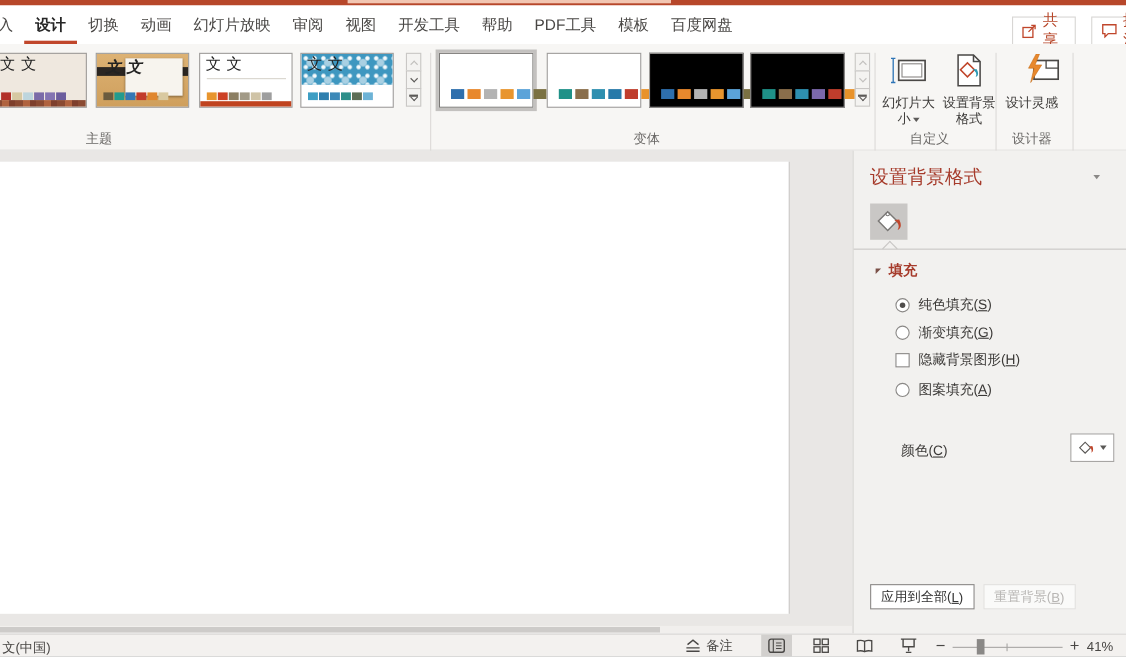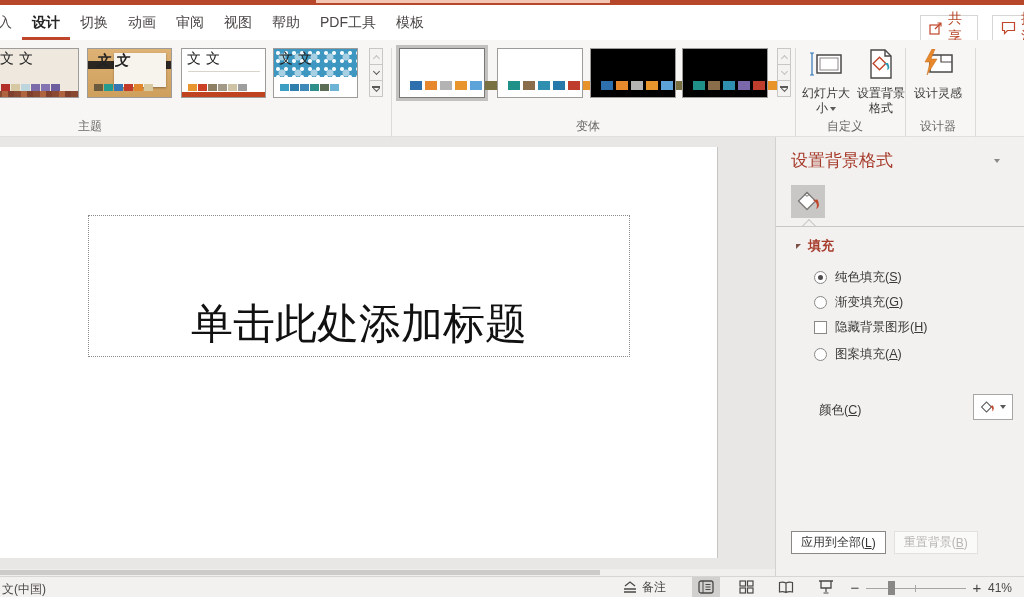--- a/index.html
+++ b/index.html
@@ -123,25 +123,28 @@
   <div id="brand-strip">
       <div class="lite"></div>
     </div>
 
   <div id="tabrow">
     <div id="tabs">
         <div class="tab">插入</div>
         <div class="tab active">设计</div>
         <div class="tab">切换</div>
         <div class="tab">动画</div>
+        <div class="tab">幻灯片放映</div>
         <div class="tab">审阅</div>
         <div class="tab">视图</div>
+        <div class="tab">开发工具</div>
         <div class="tab">帮助</div>
         <div class="tab">PDF工具</div>
         <div class="tab">模板</div>
+        <div class="tab">百度网盘</div>
       </div>
     <div class="tr-btn" id="share-btn">
       <span>
         <svg width="14" height="14" viewBox="0 0 14 14">
             <rect x="1" y="4" width="9" height="9" fill="none" stroke="#c0462b" stroke-width="1.2"></rect>
             <path d="M6 8 L12 2 M8.5 2 H12 V5.5" fill="none" stroke="#c0462b" stroke-width="1.2"></path>
           </svg>
       </span>
       <span>共享</span>
     </div>
@@ -298,39 +301,36 @@
             <path d="M17 1 v6 h6" fill="none" stroke="#4a4846" stroke-width="1.4"></path>
             <rect x="7" y="10" width="9" height="9" fill="#fff" stroke="#c0462b" stroke-width="1.4" transform="rotate(45 11.5 14.5)"></rect>
             <path d="M16 14 q5 3 3 7 q4-1 1-7 z" fill="#2e9bb5"></path>
           </svg>
       </span>
       <span style="width:52px;">设置背景格式</span>
     </div>
     <div class="group-label" style="left:815px; width:60px;">自定义</div>
     <div class="vsep" style="left:905px;"></div>
 
-    <div class="big-btn" style="left:912px; width:52px;">
+    <div class="big-btn" style="left:912px; width:52px;align-items:flex-end;">
       <span class="ic">
         <svg width="32" height="30" viewBox="0 0 32 30">
             <rect x="8" y="6" width="22" height="17" fill="#fff" stroke="#4a4846" stroke-width="1.5"></rect>
             <path d="M19 6 v7 h11" fill="none" stroke="#4a4846" stroke-width="1.2"></path>
             <path d="M10 0 L3 13 h5 L5 26 L15 10 h-6 L13 0 z" fill="#e8882d" stroke="#c46a14" stroke-width="0.5"></path>
           </svg>
       </span>
       <span style="width:52px;">设计灵感</span>
     </div>
     <div class="group-label" style="left:908px; width:60px;">设计器</div>
     <div class="vsep" style="left:975px;"></div>
   </div>
 
   <div id="canvas">
     <div id="slide">
-      <div class="ph" id="ph-title">
-        <div class="t">单击此处添加标题</div>
-      </div>
     </div>
     <div id="hscroll">
         <div class="thumbbar"></div>
       </div>
   </div>
 
   <div id="pane">
     <div id="pane-title">设置背景格式</div>
     <div id="pane-dd" class="dd-arrow" style="border-top-color:#8a8886;"></div>
     <div id="bucket-tab">

